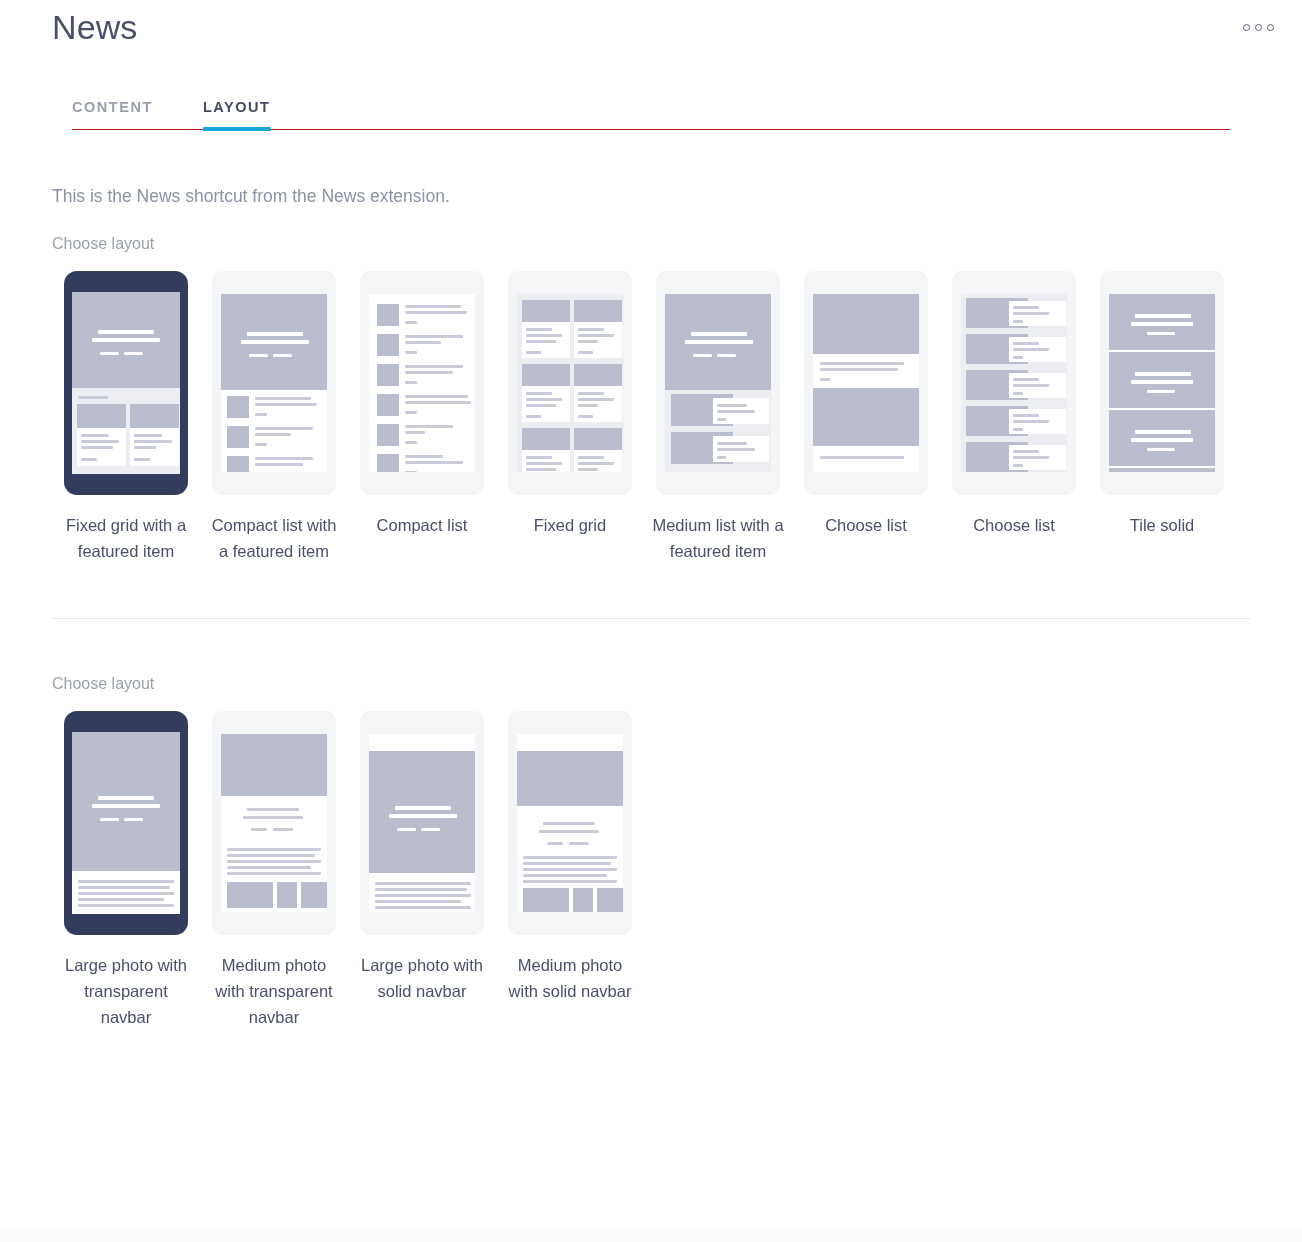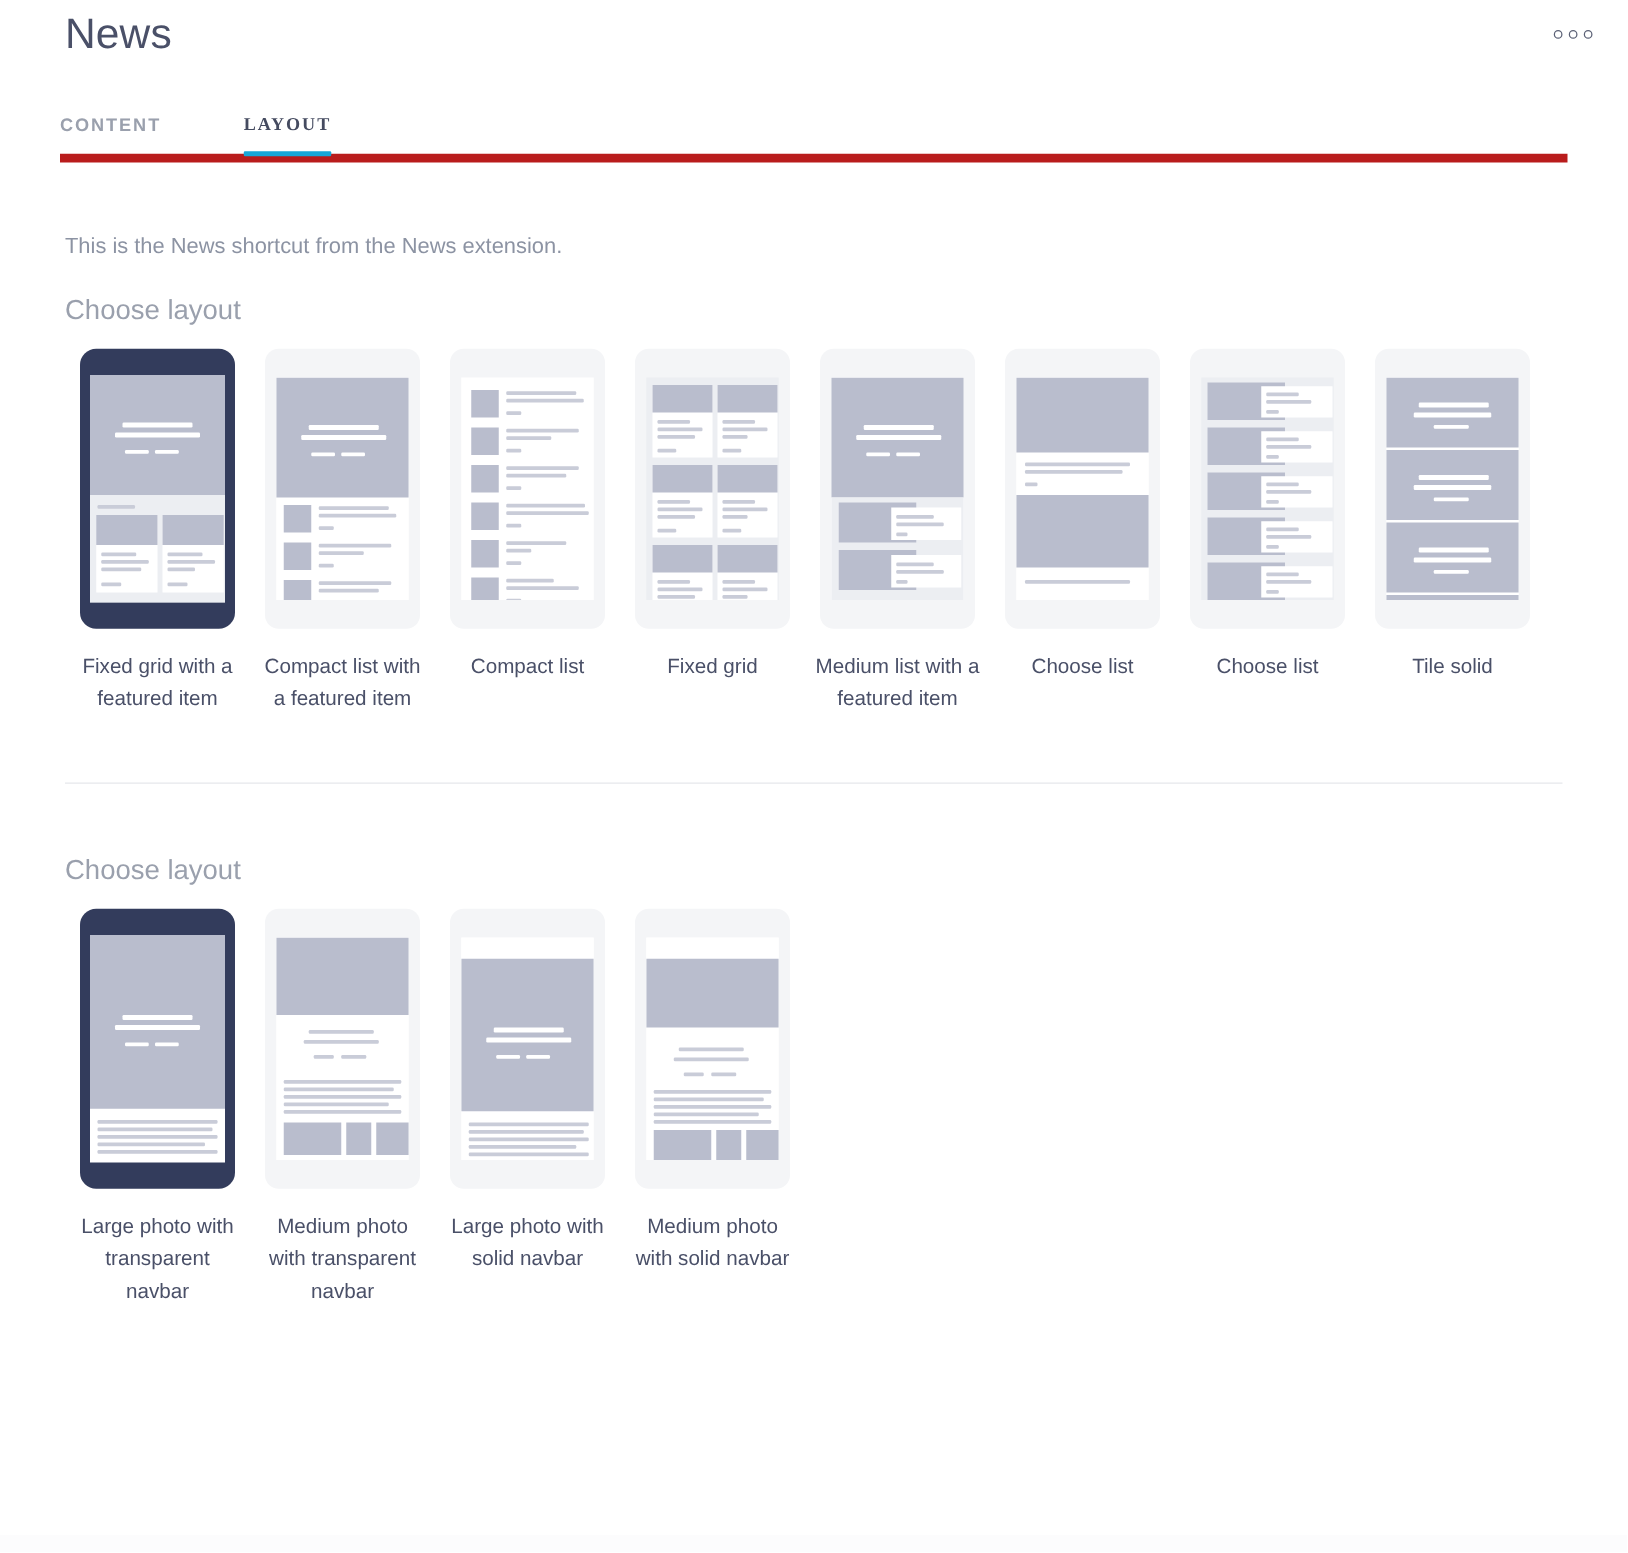--- a/index.html
+++ b/index.html
@@ -24,45 +24,45 @@
     display: flex; gap: 5px; align-items: center;
     padding: 6px; cursor: pointer;
   }
   .kebab i {
     display:block; width: 7px; height: 7px; border-radius: 50%;
     border: 1.6px solid #5b6176; background: #fff;
   }
 
   
   .tabs {
-    position: relative; margin: 0 48px; height: 58px;
-    border-bottom: 7px solid #b91c1c;
-    display: flex; align-items: flex-end; gap: 16px;
+    position: relative; margin: 0 72px; height: 58px;
+    border-bottom: 1px solid #b91c1c;
+    display: flex; align-items: flex-end; gap: 0;
   }
   .tab {
     font-size: 14.5px; letter-spacing: 1.55px; font-weight: 600;
     padding: 0 0 14px 0; cursor: pointer; position: relative;
     color: #9aa0ad; text-transform: uppercase; background: none; border: none;
     font-family: "Liberation Sans", sans-serif;
   }
   .tab:first-child { margin-right: 50px; }
-  .tab.active { color: #454b60; font-family: Liberation Serif, serif; }
+  .tab.active { color: #454b60; }
   .tab.active::after {
     content: ""; position: absolute; left: 0; right: 0; bottom: -2px;
     height: 4px; background: #17a7d8; border-radius: 1px;
   }
 
   
   .intro {
     margin: 56px 52px 0 52px;
     font-size: 17.5px; color: #8c93a3; font-weight: 400;
   }
   .choose-label {
     margin: 28px 52px 0 52px;
-    font-size: 22px; color: #9aa0ad; font-weight: 400;
+    font-size: 16px; color: #9aa0ad; font-weight: 400;
   }
 
   
   .options {
     margin: 18px 52px 0 52px;
     display: flex; flex-wrap: nowrap; align-items: flex-start;
   }
   .option { width: 148px; flex: 0 0 148px; cursor: pointer; }
   .thumb-wrap {
     width: 124px; height: 224px; margin: 0 auto;

